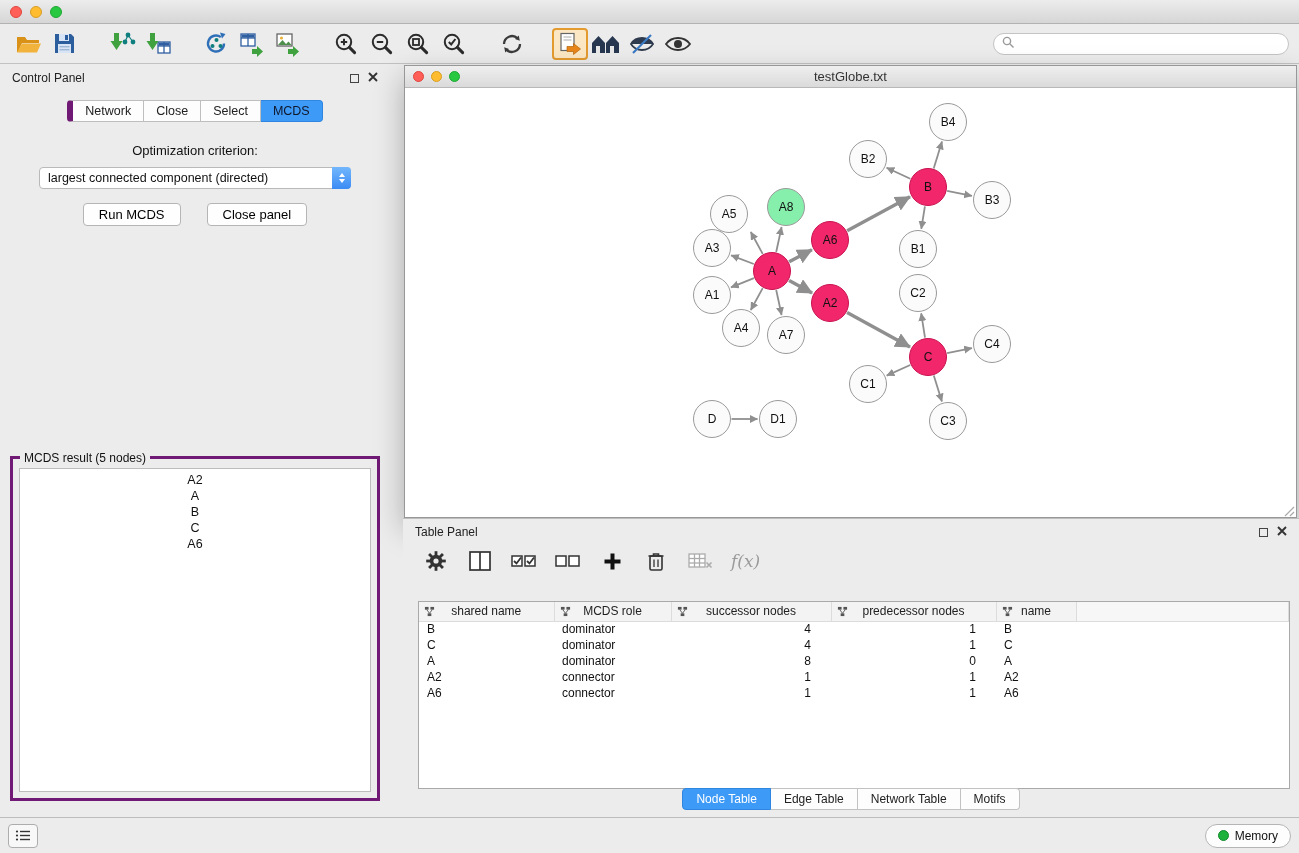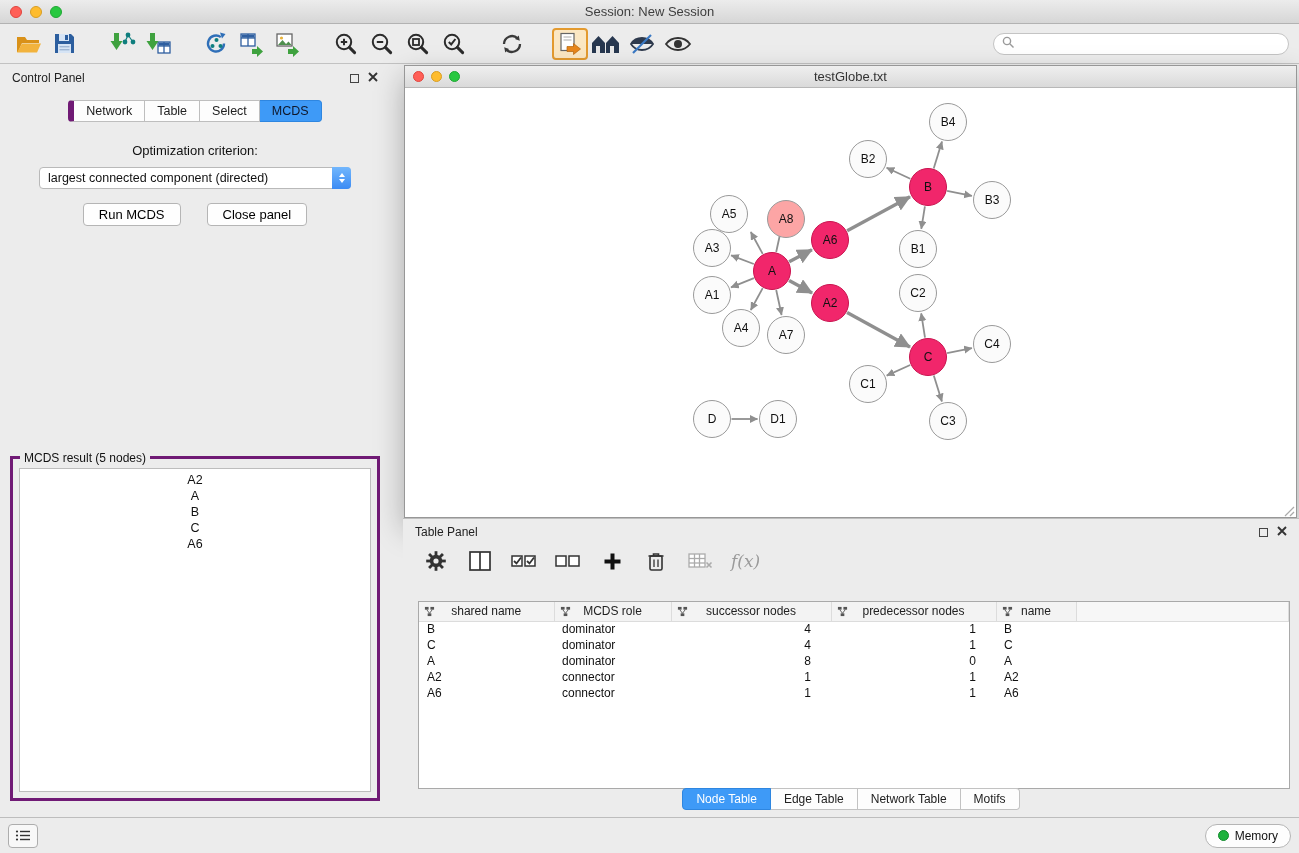--- a/index.html
+++ b/index.html
@@ -87,21 +87,20 @@
 </style>
 </head>
 <body>
 
 <div class="titlebar">
   <div class="traffic">
     <span class="tl red"></span>
     <span class="tl yellow"></span>
     <span class="tl green"></span>
   </div>
-  <div class="app-title">Session: New Session</div>
 </div>
 
 <div class="toolbar">
   <span class="tbi">
     <svg width="28" height="24" viewBox="0 0 28 24">
         <path d="M3 5 h8 l2 3 h12 v3 H8 L4 20 H3z" fill="#D99118"></path>
         <path d="M8 11.5 h19 l-4 9 H3z" fill="#F2B33D"></path>
       </svg>
   </span>
   <span class="tbi">
@@ -259,21 +258,21 @@
       <span>Control Panel</span>
       <span class="win-btns">
         <span class="sq"></span>
         <span><svg width="10" height="10" viewBox="0 0 10 10">
               <path d="M1 1 L9 9 M9 1 L1 9" stroke="#333" stroke-width="1.9"></path>
             </svg></span>
       </span>
     </div>
     <div class="ctabs">
       <span class="ctab">Network</span>
-      <span class="ctab">Table</span>
+      <span class="ctab">Close</span>
       <span class="ctab">Select</span>
       <span class="ctab active">MCDS</span>
     </div>
     <div class="opt-label">Optimization criterion:</div>
     <div class="combo">
       <span class="combo-text">largest connected component (directed)</span>
       <span class="combo-btn">
           <span class="tri-up"></span>
           <span class="tri-down"></span>
         </span>
@@ -333,21 +332,21 @@
     <div class="node" style="left: 367px; top: 182px; background: rgb(241, 38, 107); border-color: rgb(201, 19, 79);">A</div>
         <div class="node" style="left: 425px; top: 151px; background: rgb(241, 38, 107); border-color: rgb(201, 19, 79);">A6</div>
         <div class="node" style="left: 425px; top: 214px; background: rgb(241, 38, 107); border-color: rgb(201, 19, 79);">A2</div>
         <div class="node" style="left: 523px; top: 98px; background: rgb(241, 38, 107); border-color: rgb(201, 19, 79);">B</div>
         <div class="node" style="left: 523px; top: 268px; background: rgb(241, 38, 107); border-color: rgb(201, 19, 79);">C</div>
         <div class="node" style="left: 307px; top: 206px; background: rgb(251, 251, 251); border-color: rgb(154, 154, 154);">A1</div>
         <div class="node" style="left: 307px; top: 159px; background: rgb(251, 251, 251); border-color: rgb(154, 154, 154);">A3</div>
         <div class="node" style="left: 336px; top: 239px; background: rgb(251, 251, 251); border-color: rgb(154, 154, 154);">A4</div>
         <div class="node" style="left: 324px; top: 125px; background: rgb(251, 251, 251); border-color: rgb(154, 154, 154);">A5</div>
         <div class="node" style="left: 381px; top: 246px; background: rgb(251, 251, 251); border-color: rgb(154, 154, 154);">A7</div>
-        <div class="node" style="left: 381px; top: 130px; background: #fca5a5; border-color: rgb(154, 154, 154);">A8</div>
+        <div class="node" style="left: 381px; top: 118px; background: #86efac; border-color: rgb(154, 154, 154);">A8</div>
         <div class="node" style="left: 513px; top: 160px; background: rgb(251, 251, 251); border-color: rgb(154, 154, 154);">B1</div>
         <div class="node" style="left: 463px; top: 70px; background: rgb(251, 251, 251); border-color: rgb(154, 154, 154);">B2</div>
         <div class="node" style="left: 587px; top: 111px; background: rgb(251, 251, 251); border-color: rgb(154, 154, 154);">B3</div>
         <div class="node" style="left: 543px; top: 33px; background: rgb(251, 251, 251); border-color: rgb(154, 154, 154);">B4</div>
         <div class="node" style="left: 463px; top: 295px; background: rgb(251, 251, 251); border-color: rgb(154, 154, 154);">C1</div>
         <div class="node" style="left: 513px; top: 204px; background: rgb(251, 251, 251); border-color: rgb(154, 154, 154);">C2</div>
         <div class="node" style="left: 543px; top: 332px; background: rgb(251, 251, 251); border-color: rgb(154, 154, 154);">C3</div>
         <div class="node" style="left: 587px; top: 255px; background: rgb(251, 251, 251); border-color: rgb(154, 154, 154);">C4</div>
         <div class="node" style="left: 307px; top: 330px; background: rgb(251, 251, 251); border-color: rgb(154, 154, 154);">D</div>
         <div class="node" style="left: 373px; top: 330px; background: rgb(251, 251, 251); border-color: rgb(154, 154, 154);">D1</div>

